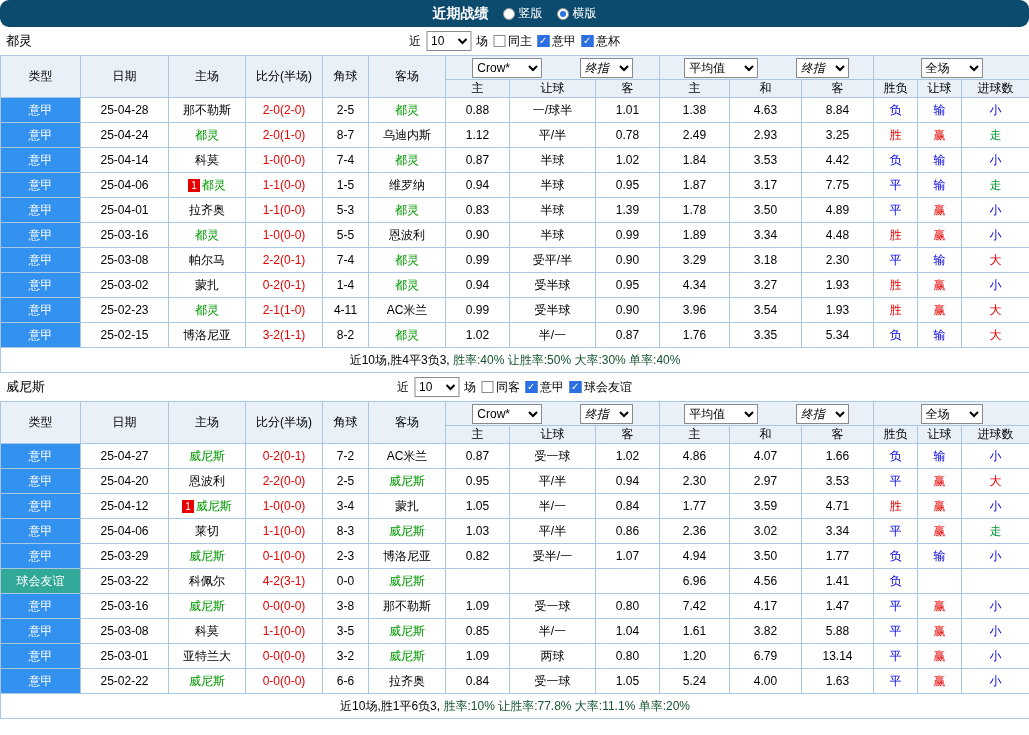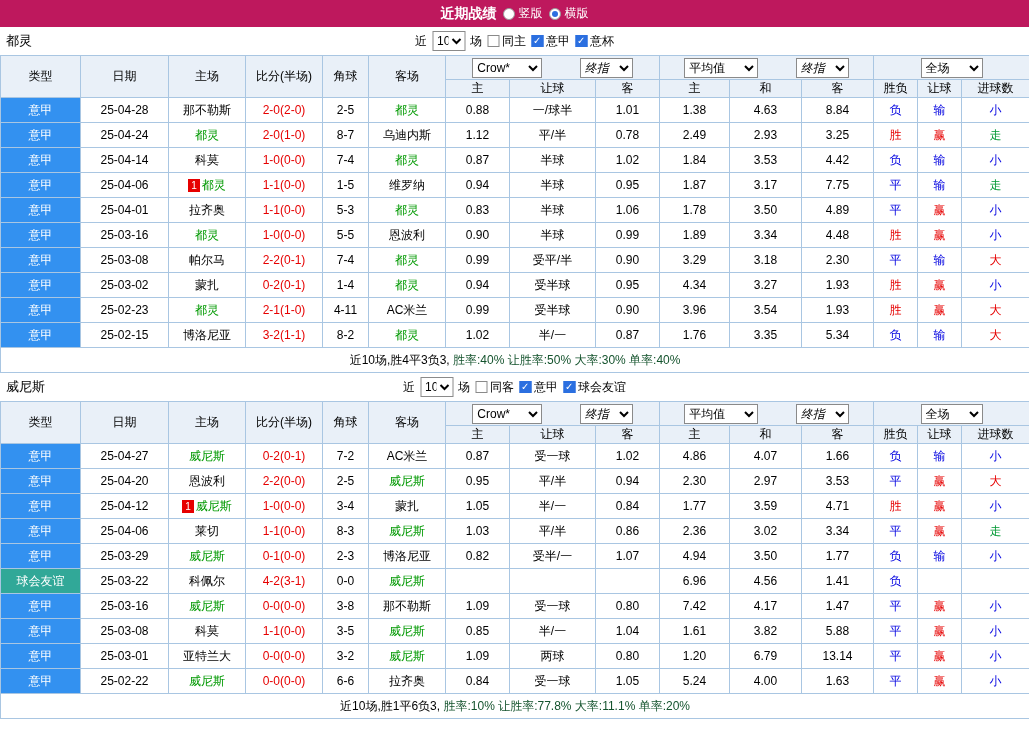--- a/index.html
+++ b/index.html
@@ -4,22 +4,22 @@
 <style>
   * { margin:0; padding:0; box-sizing:border-box; }
   html,body { background:#fff; }
   body {
     width:1029px; height:735px; overflow:hidden;
     font-family:"Liberation Sans","DejaVu Sans",sans-serif;
     font-size:12px; color:#000;
   }
   
   .topbar {
-    height:27px; background:#be185d; color:#fff;
-    display:flex; align-items:center; justify-content:center; gap:6px;
+    height:27px; background:#0c4a6e; color:#fff;
+    display:flex; align-items:center; justify-content:center; gap:14px;border-radius:9px;
   }
   .topbar-title { font-weight:bold; font-size:14px; }
   .radio-opt { display:flex; align-items:center; gap:4px; cursor:pointer; font-size:12px; }
   .radio {
     width:12px; height:12px; border-radius:50%;
     background:#fff; border:1px solid #9a9a9a; position:relative; display:inline-block;
   }
   .radio.on::after {
     content:""; position:absolute; left:2px; top:2px;
     width:6px; height:6px; border-radius:50%; background:#2b6fe0;
@@ -35,21 +35,21 @@
   .cb {
     width:12px; height:12px; border:1px solid #8a8a8a; background:#fff;
     display:inline-block; position:relative; flex:none;
   }
   .cb.on { background:#2b6fe0; border-color:#2b6fe0; }
   .cb.on::after { content:"✓"; color:#fff; font-size:10px; position:absolute; left:1px; top:-1px; }
   select {
     font-family:inherit; font-size:12px; height:20px;
     border:1px solid #8a8a8a; background:#fff;
   }
-  .sel-count { width:33px; }
+  .sel-count { width:45px; }
   .sel-book  { width:70px; }
   .sel-idx   { width:53px;font-style:italic; }
   .sel-avg   { width:74px; }
   .sel-scope { width:62px; }
   
   table.stats {
     width:1029px; border-collapse:collapse; table-layout:fixed; text-align:center;
   }
   table.stats th, table.stats td {
     border:1px solid #a9c6e2; overflow:hidden; white-space:nowrap;
@@ -237,21 +237,21 @@
 
   <tr>
     <td class="c-league">意甲</td>
     <td>25-04-01</td>
     <td><span>拉齐奥</span></td>
     <td class="td-score">1-1(0-0)</td>
     <td>5-3</td>
     <td><span class="c-focal">都灵</span></td>
     <td>0.83</td>
     <td>半球</td>
-    <td>1.06</td>
+    <td>1.39</td>
     <td>1.78</td>
     <td>3.50</td>
     <td>4.89</td>
     <td class="c-blue">平</td>
     <td class="c-red">赢</td>
     <td class="c-blue">小</td>
   </tr>
 
   <tr>
     <td class="c-league">意甲</td>

